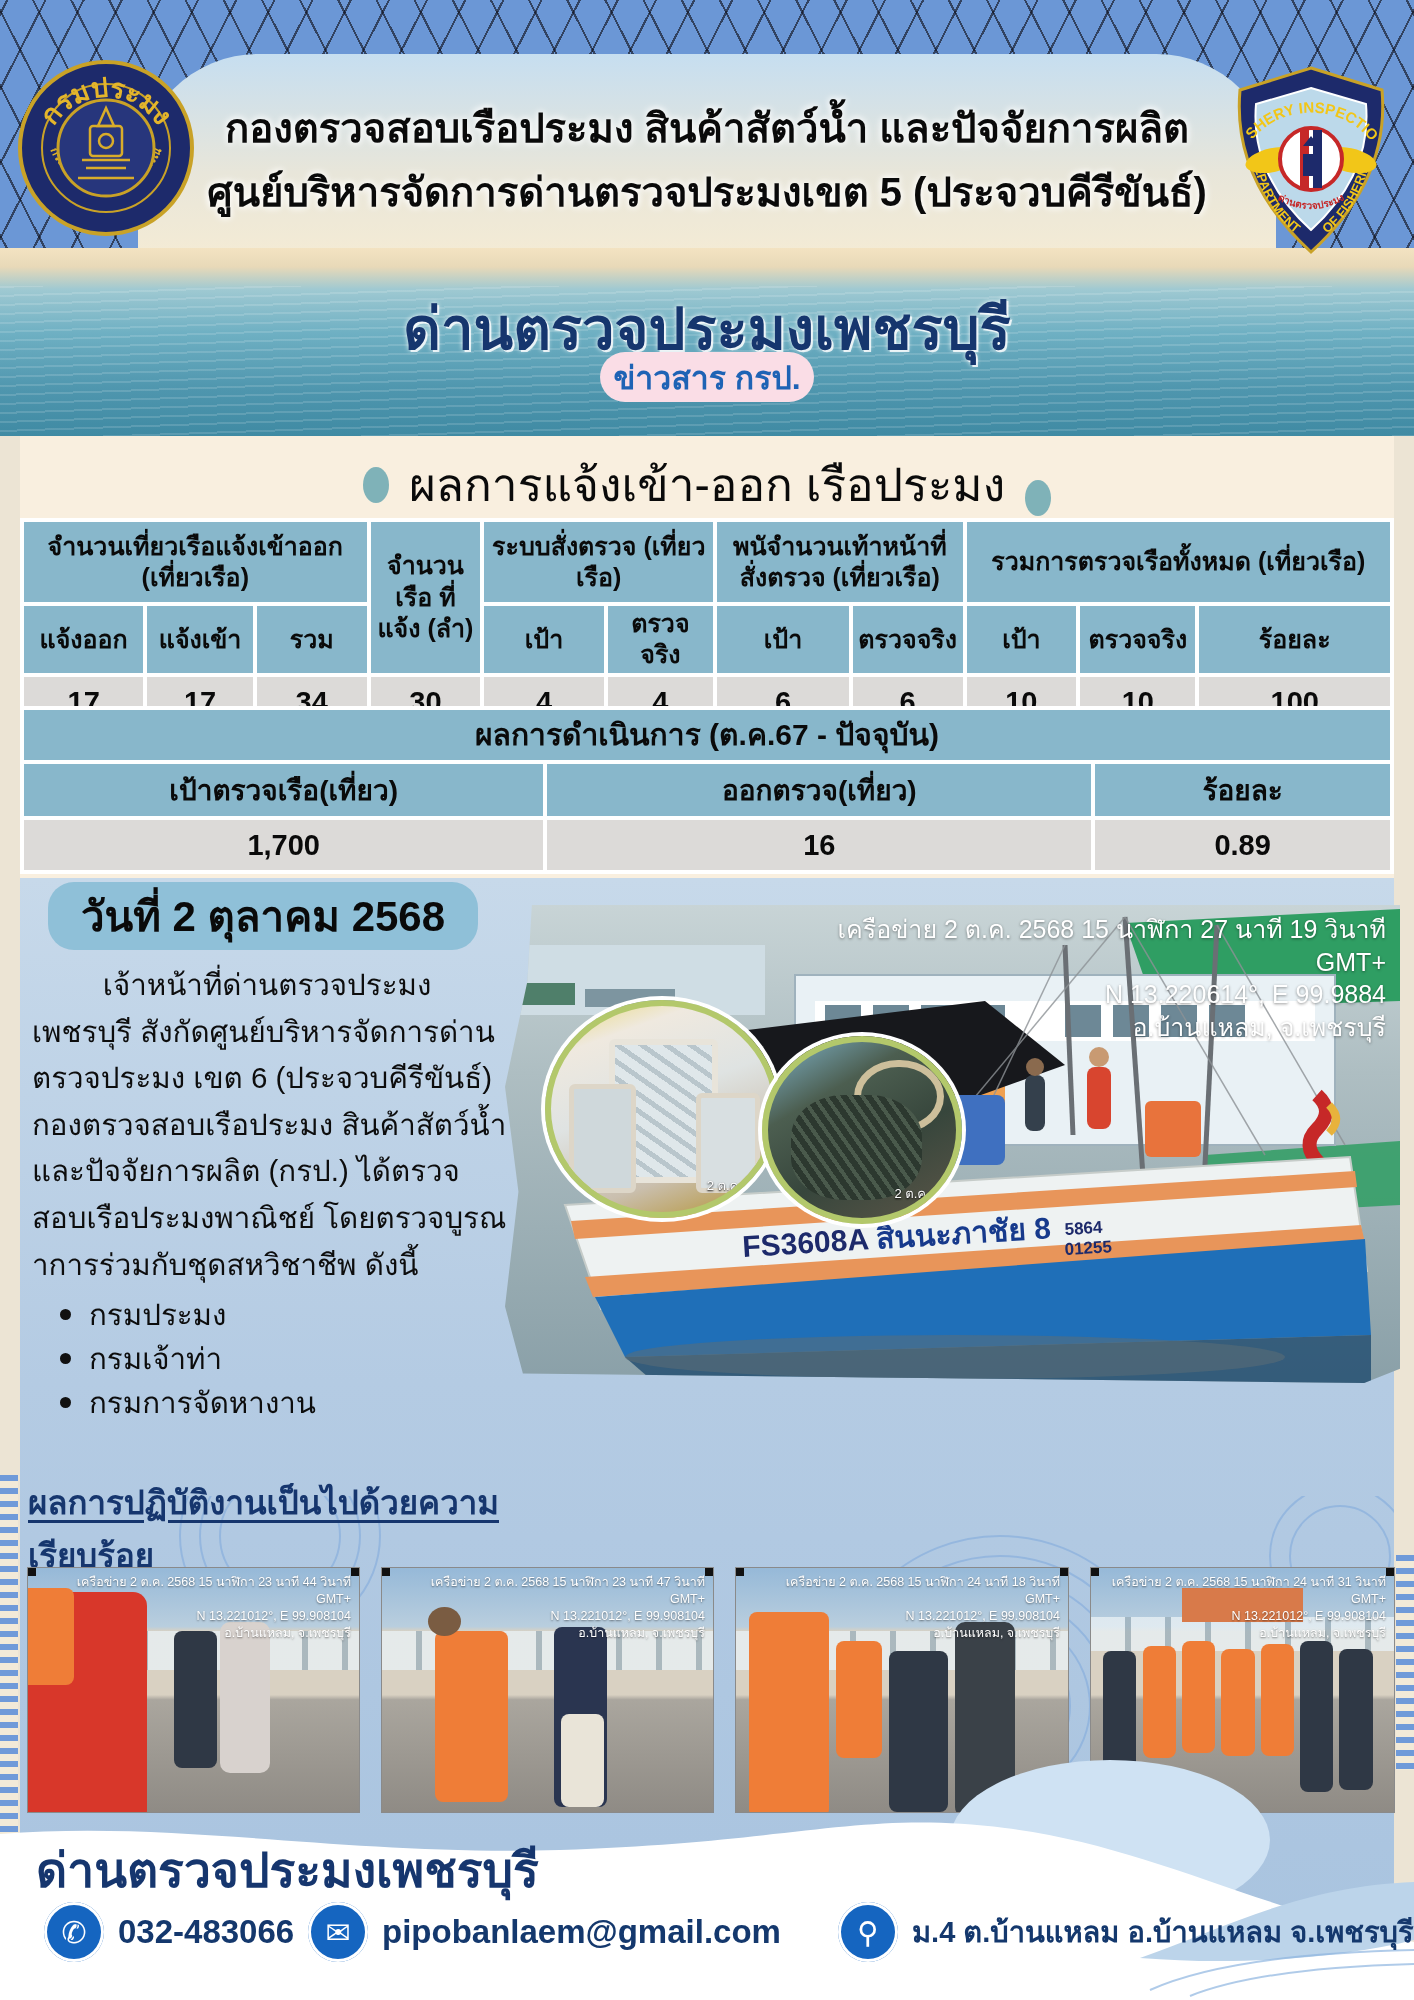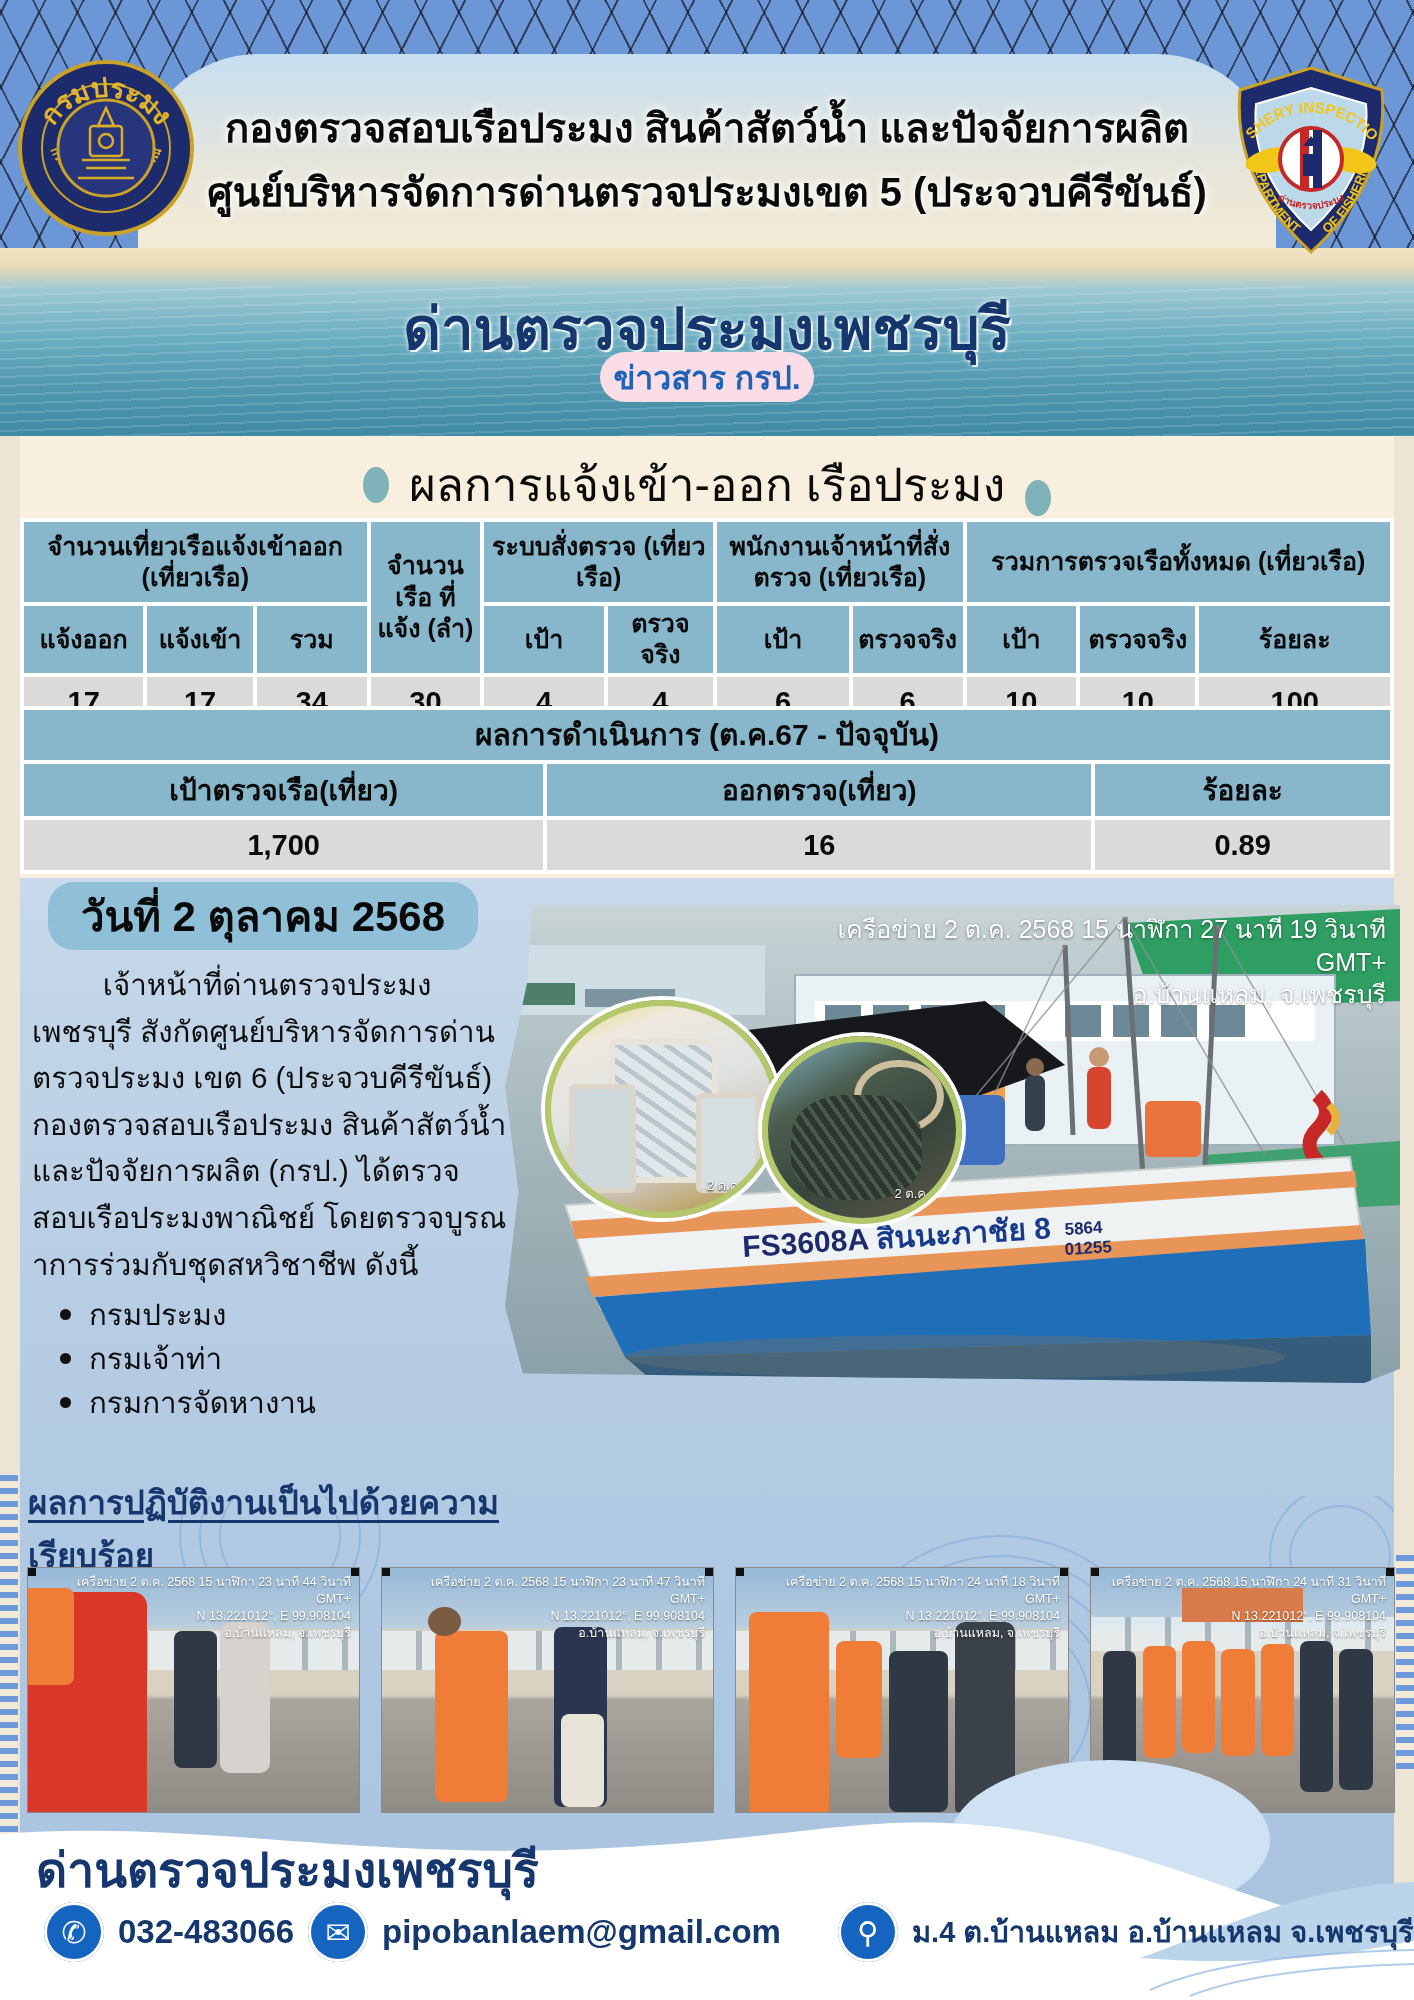--- a/index.html
+++ b/index.html
@@ -166,21 +166,21 @@
         <col style="width:8.3%">
       <col style="width:8.3%">
         <col style="width:8.7%">
         <col style="width:14.2%">
     </colgroup>
     <tbody>
         <tr style="height:84px;">
       <td class="hd" colspan="3">จำนวนเที่ยวเรือแจ้งเข้าออก (เที่ยวเรือ)</td>
       <td class="hd" rowspan="2">จำนวนเรือ ที่แจ้ง (ลำ)</td>
       <td class="hd" colspan="2">ระบบสั่งตรวจ (เที่ยวเรือ)</td>
-      <td class="hd" colspan="2">พนักงานเจ้าหน้าที่สั่งตรวจ (เที่ยวเรือ)</td>
+      <td class="hd" colspan="2">พนัจำนวนเท้าหน้าที่สั่งตรวจ (เที่ยวเรือ)</td>
       <td class="hd" colspan="3">รวมการตรวจเรือทั้งหมด (เที่ยวเรือ)</td>
     </tr>
     <tr style="height:52px;">
       <td class="hd">แจ้งออก</td>
       <td class="hd">แจ้งเข้า</td>
       <td class="hd">รวม</td>
       <td class="hd">เป้า</td>
       <td class="hd">ตรวจจริง</td>
       <td class="hd">เป้า</td>
       <td class="hd">ตรวจจริง</td>
@@ -335,20 +335,21 @@
       <polygon points="90,392 860,334 866,430 120,452" fill="#1f6fb8"></polygon>
       <polygon points="120,452 866,430 866,478 150,478" fill="#0f3f66" opacity="0.7"></polygon>
       <text x="238" y="352" font-size="30" font-weight="bold" fill="#1d2a6b" transform="rotate(-3.5 238 352)"><tspan>FS3608A</tspan> <tspan fill="#173a8c">สินนะภาชัย 8</tspan></text>
       <text x="560" y="330" font-size="17" font-weight="bold" fill="#1d2a6b" transform="rotate(-3.5 560 330)"><tspan>5864</tspan></text>
       <text x="560" y="350" font-size="17" font-weight="bold" fill="#1d2a6b" transform="rotate(-3.5 560 350)"><tspan>01255</tspan></text>
       <ellipse cx="450" cy="452" rx="330" ry="22" fill="#5b6e76" opacity="0.55"></ellipse>
     </svg>
     <div class="gps">
       <div>เครือข่าย 2 ต.ค. 2568 15 นาฬิกา 27 นาที 19 วินาที</div>
       <div>GMT+</div>
+      <div>N 13.220614°, E 99.9884</div>
       <div>อ.บ้านแหลม, จ.เพชรบุรี</div>
     </div>
   </div>
 
   <div class="abs oval" style="left:545px;top:1000px;width:222px;height:206px;
        background:linear-gradient(160deg,#e9d87a 0%,#efe9df 18%,#dfe3e2 45%,#cabfae 75%,#b3912f 100%);">
     <div style="position:absolute;left:26%;top:16%;width:44%;height:64%;border:6px solid #e8e4da;border-radius:6px;background:repeating-linear-gradient(35deg,#dfe7ea 0 9px,#b9c6cc 9px 14px);"></div>
     <div style="position:absolute;left:8%;top:38%;width:26%;height:48%;border:5px solid #ddd6c8;border-radius:6px;background:#cfd8db;"></div>
     <div style="position:absolute;right:6%;top:42%;width:24%;height:44%;border:5px solid #ddd6c8;border-radius:6px;background:#d8dfe1;"></div>
     <span class="stamp">2 ต.ค.</span>

